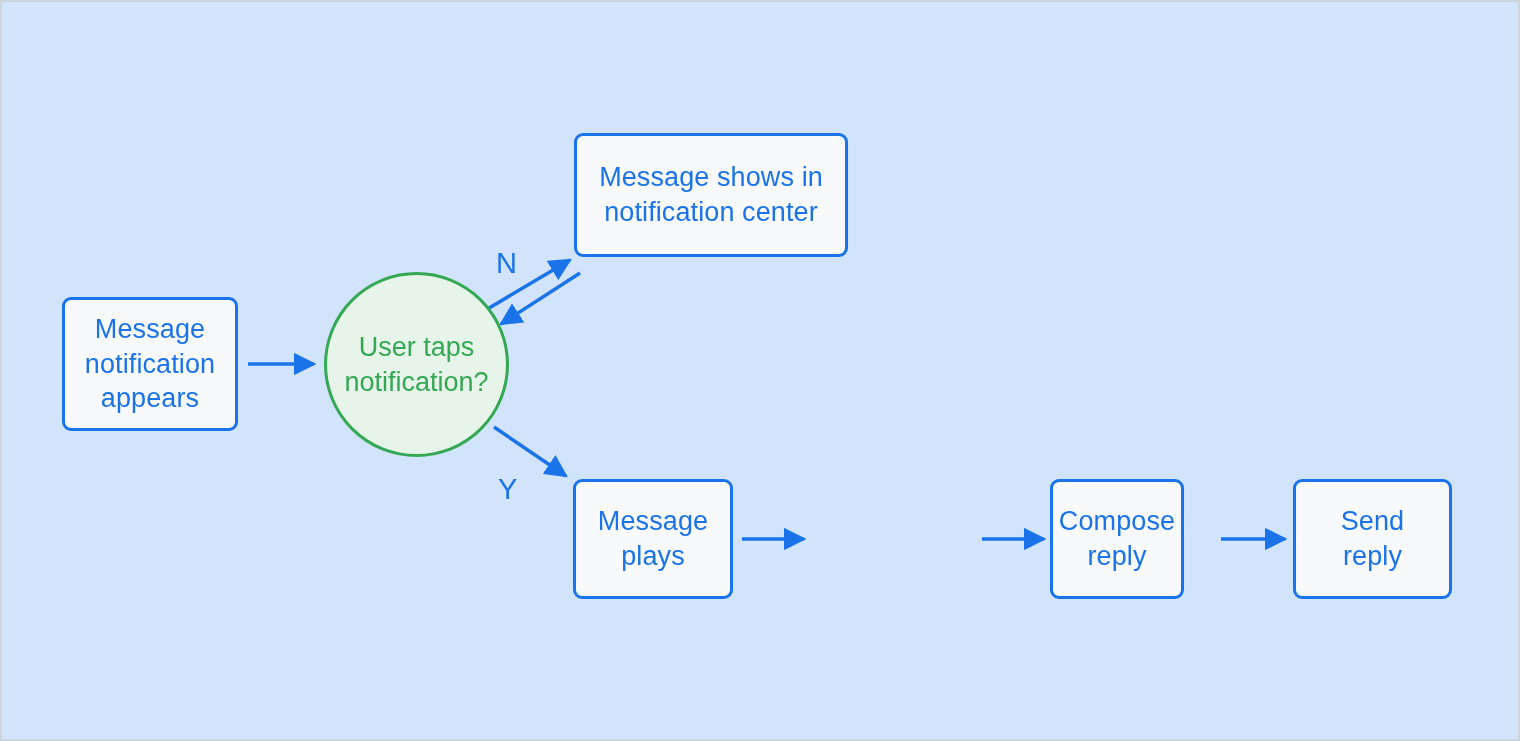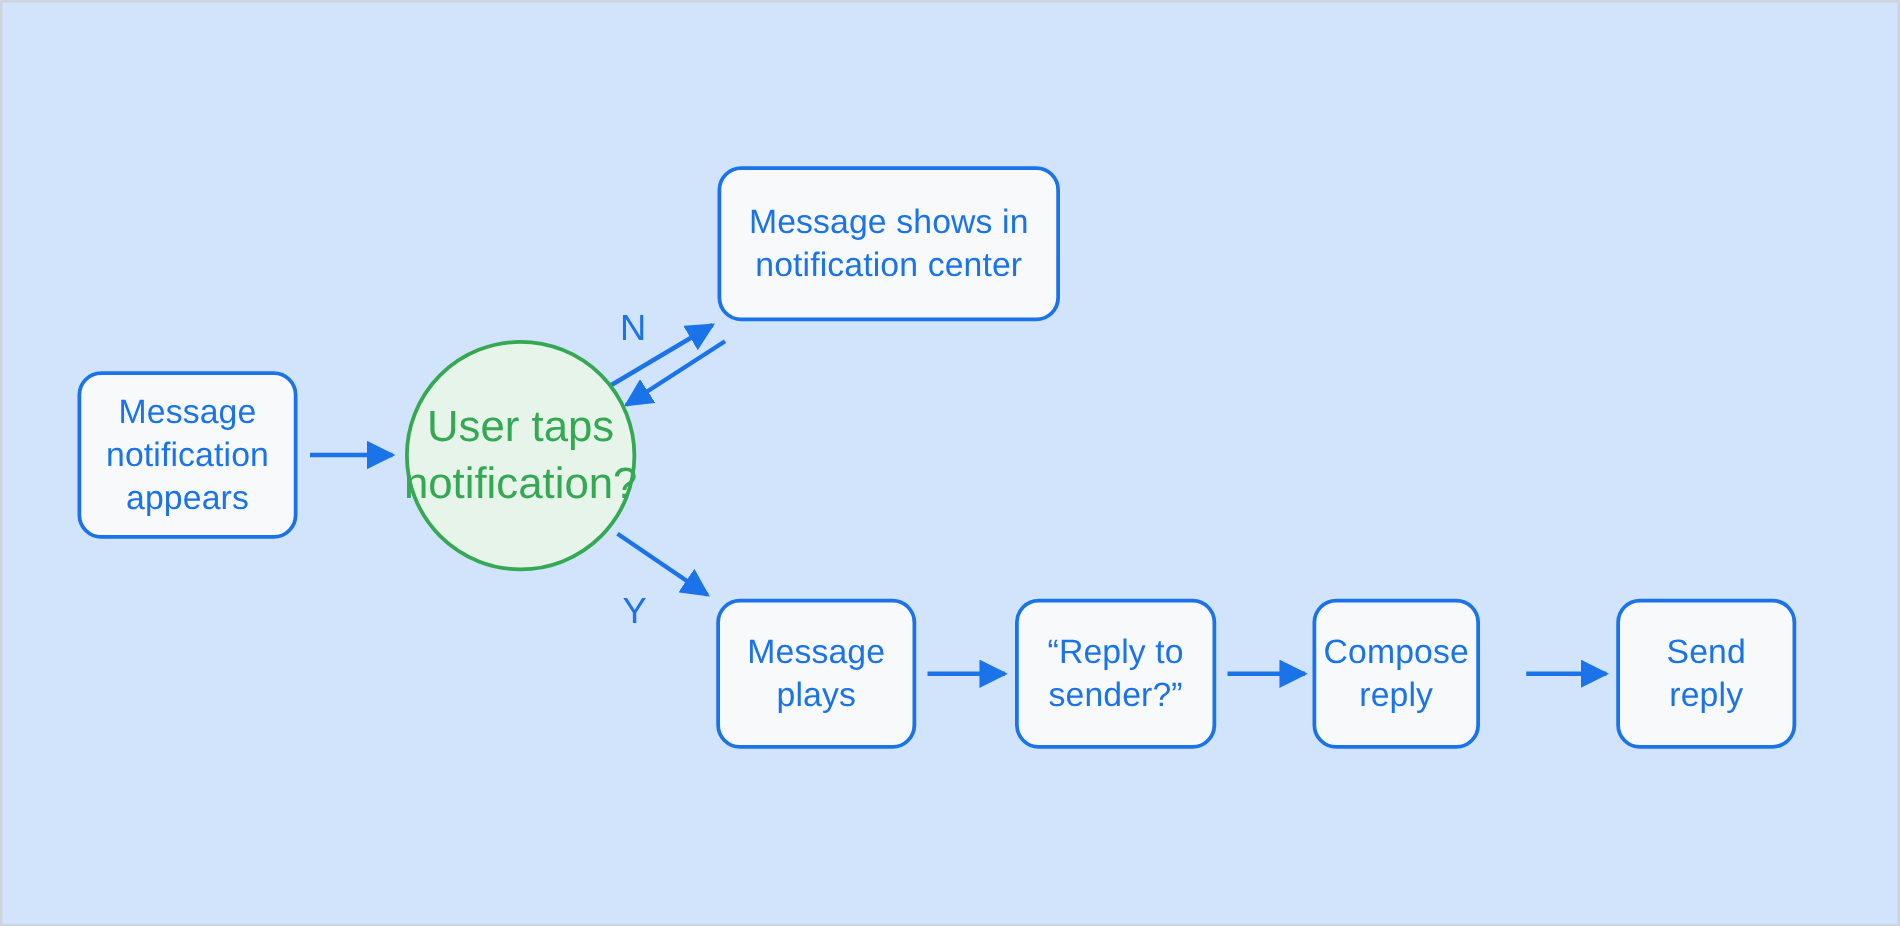--- a/index.html
+++ b/index.html
@@ -27,40 +27,40 @@
   }
   .node {
     position: absolute;
     box-sizing: border-box;
     display: flex;
     align-items: center;
     justify-content: center;
     text-align: center;
     background: #f8f9fa;
     border: 3px solid #1a73e8;
-    border-radius: 19px;
+    border-radius: 9px;
     color: #1a73e8;
     font-size: 27px;
     line-height: 1.28;
     letter-spacing: 0.1px;
     white-space: pre-line;
     z-index: 2;
   }
   .node-decision {
     position: absolute;
     box-sizing: border-box;
     display: flex;
     align-items: center;
     justify-content: center;
     text-align: center;
     background: #e6f4ea;
     border: 3px solid #34a853;
     border-radius: 50%;
     color: #34a853;
-    font-size: 35px;
+    font-size: 27px;
     line-height: 1.28;
     white-space: pre-line;
     z-index: 2;
   }
   .edge-label {
     position: absolute;
     color: #1a73e8;
     font-size: 29px;
     line-height: 1;
     z-index: 3;
@@ -99,26 +99,24 @@
 
   <div class="node-decision" style="left:322px; top:270px; width:185px; height:185px;">User taps
 notification?</div>
 
   <div class="node" style="left:572px; top:131px; width:274px; height:124px;">Message shows in
 notification center</div>
 
   <div class="node" style="left:571px; top:477px; width:160px; height:120px;">Message
 plays</div>
 
-  <div class="node" style="left:810px; top:477px; width:161px; height:120px;">“Reply to
-sender?”</div>
 
   <div class="node" style="left:1048px; top:477px; width:134px; height:120px;">Compose
 reply</div>
 
-  <div class="node" style="left:1291px; top:477px; width:144px; height:120px;">Send
+  <div class="node" style="left:1291px; top:477px; width:159px; height:120px;">Send
 reply</div>
 
   <div class="edge-label" style="left:494px; top:247px;">N</div>
 
   <div class="edge-label" style="left:496px; top:473px;">Y</div>
 
 </div>
 
 </body></html>

